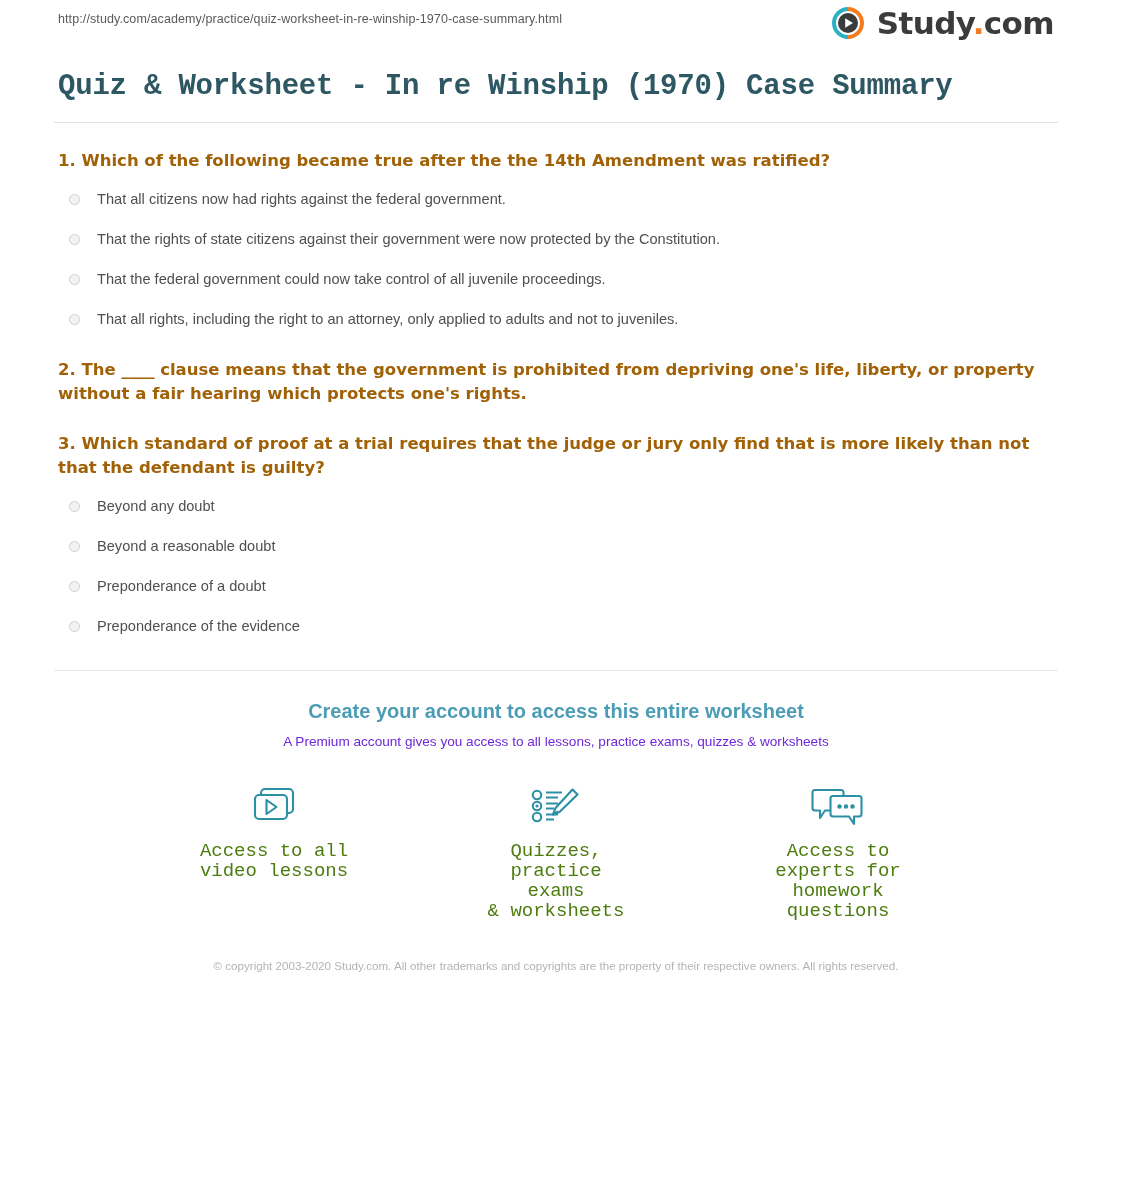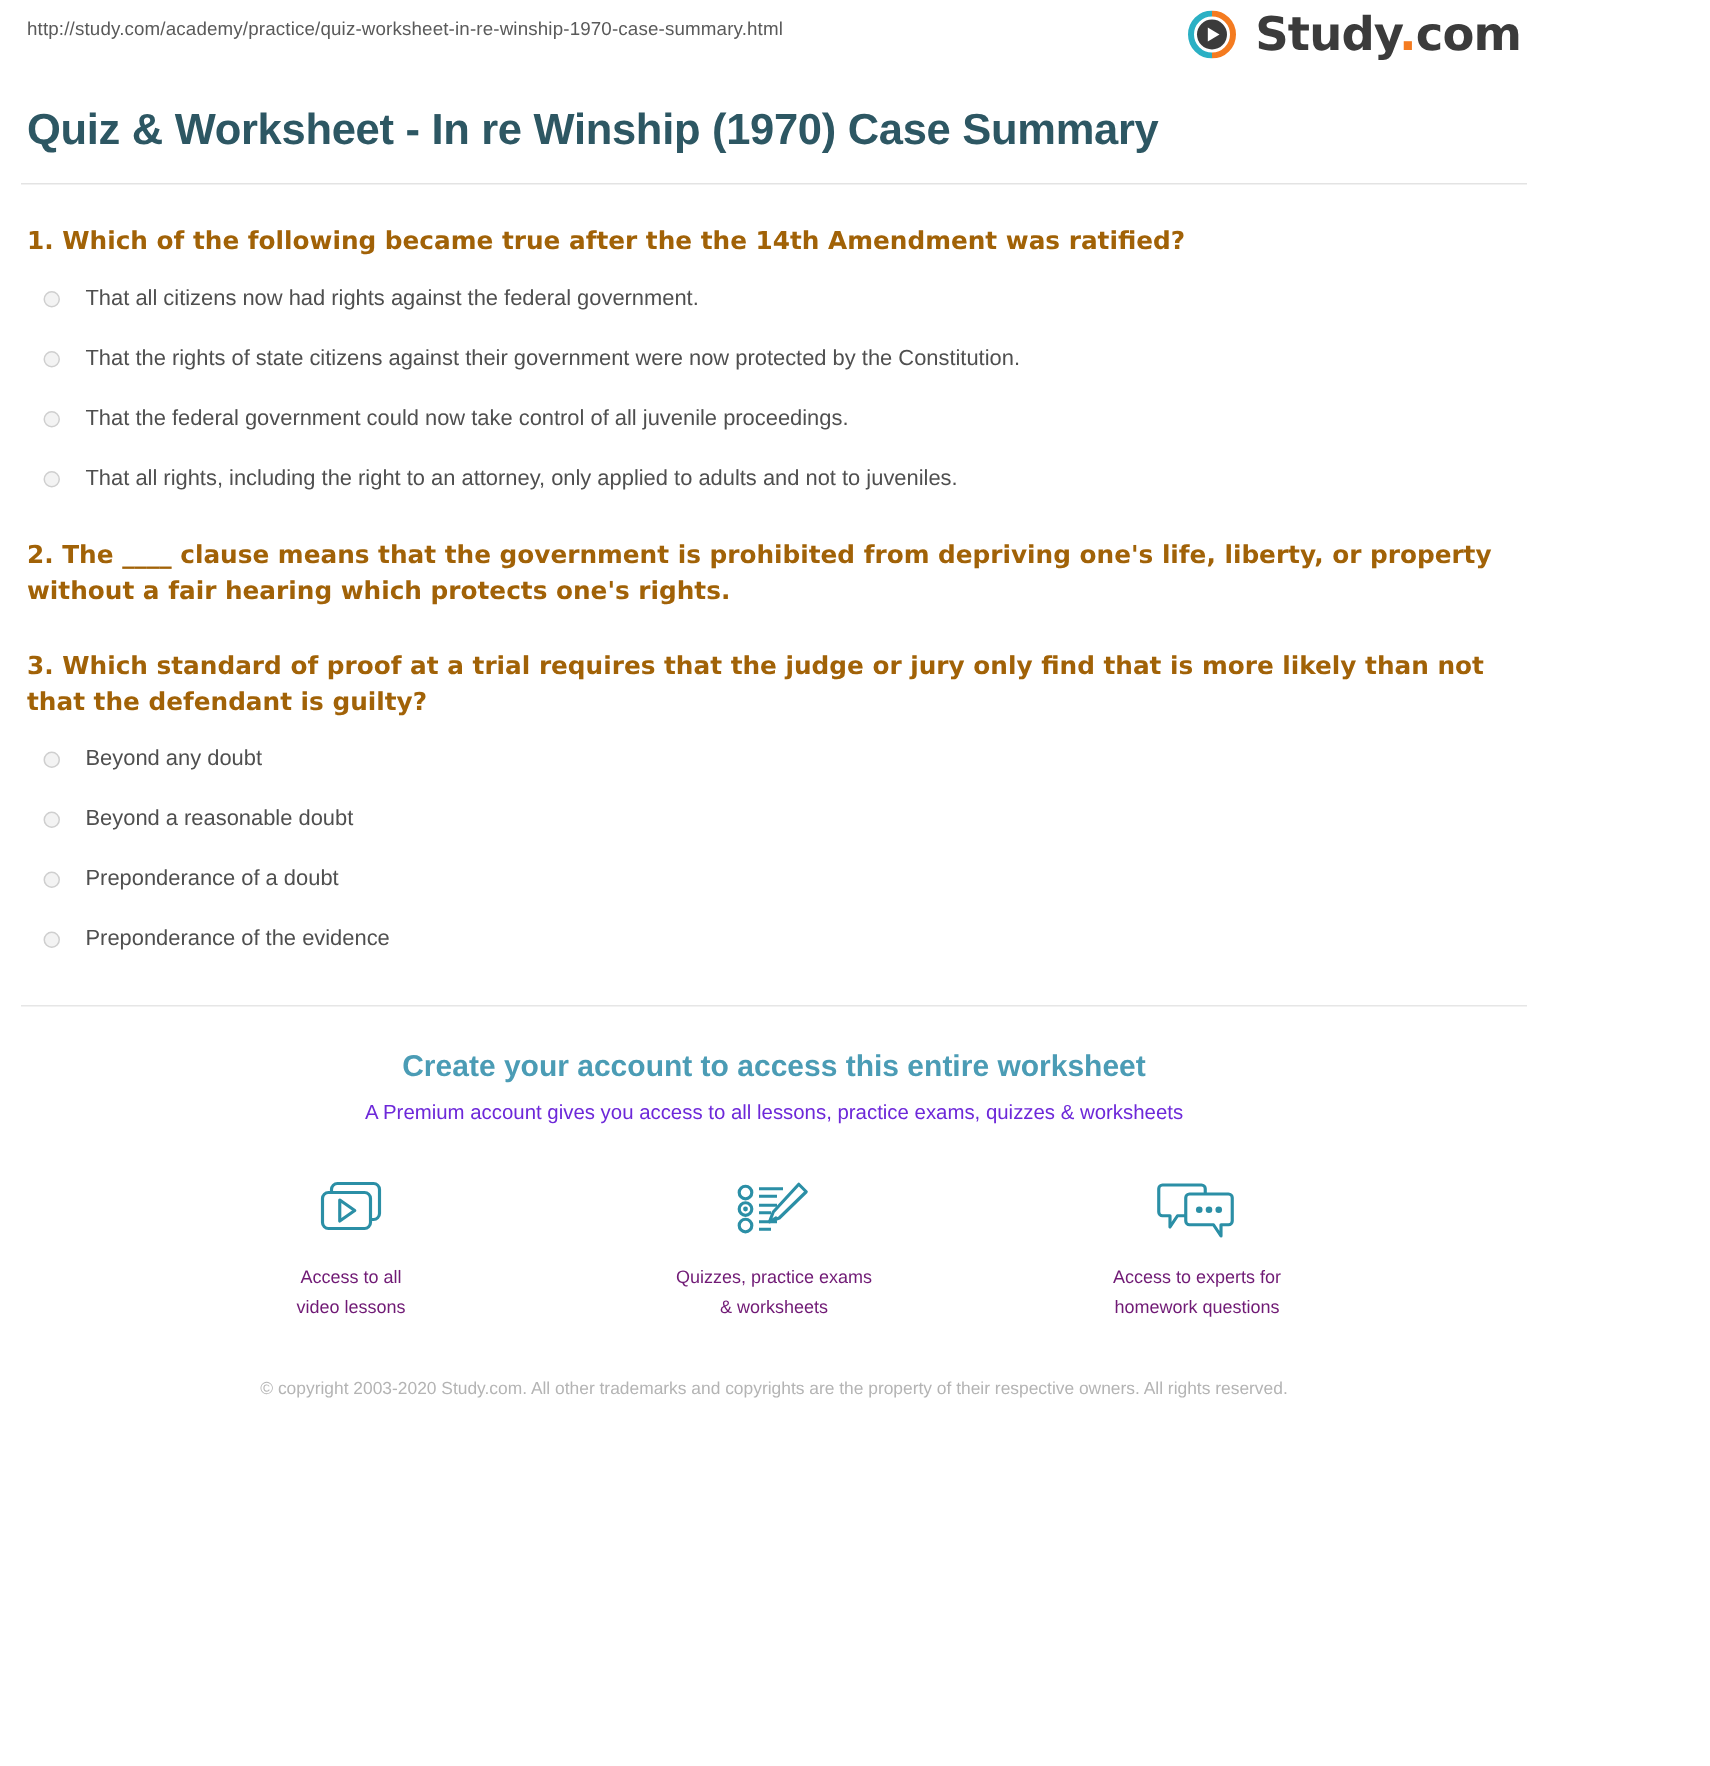--- a/index.html
+++ b/index.html
@@ -14,20 +14,21 @@
     font-family: "Liberation Sans", sans-serif;
     color: #444444;
     position: relative;
     overflow: hidden;
   }
   .page {
     width: 1032px;
     height: 1177px;
     padding: 0 14px;
     position: relative;
+    margin-left: 40px;
   }
 
   
   .header {
     height: 56px;
     display: flex;
     align-items: flex-start;
     justify-content: space-between;
     padding-top: 11px;
   }
@@ -63,21 +64,21 @@
   .logo-word .dot { color: #f47b20; }
 
   
   .title {
     font-size: 29px;
     line-height: 34px;
     font-weight: bold;
     color: #2d5763;
     margin: 14px 0 0 4px;
     letter-spacing: -0.2px;
-    font-family: Liberation Sans, sans-serif;
+    font-family: Liberation Mono, monospace;
   }
   .rule {
     height: 1px;
     background: #e3e3e3;
     margin: 18px 0 0 0;
   }
 
   
   .questions { padding: 0 0 0 4px; }
   .question { margin-top: 26px; }
@@ -139,23 +140,24 @@
   }
   .feature { width: 150px; text-align: center; }
   .feature-icon {
     height: 50px;
     display: flex;
     align-items: center;
     justify-content: center;
   }
   .feature-label {
     margin-top: 9px;
-    font-size: 12px;
+    font-size: 19px;
     line-height: 20px;
-    color: #701a75;
+    color: #4d7c0f;
+    font-family: Liberation Mono, monospace;
   }
   .copyright {
     margin: 36px auto 0 auto;
     width: 700px;
     text-align: center;
     font-size: 11.6px;
     line-height: 17px;
     color: #b4b4b4;
   }
 </style>

